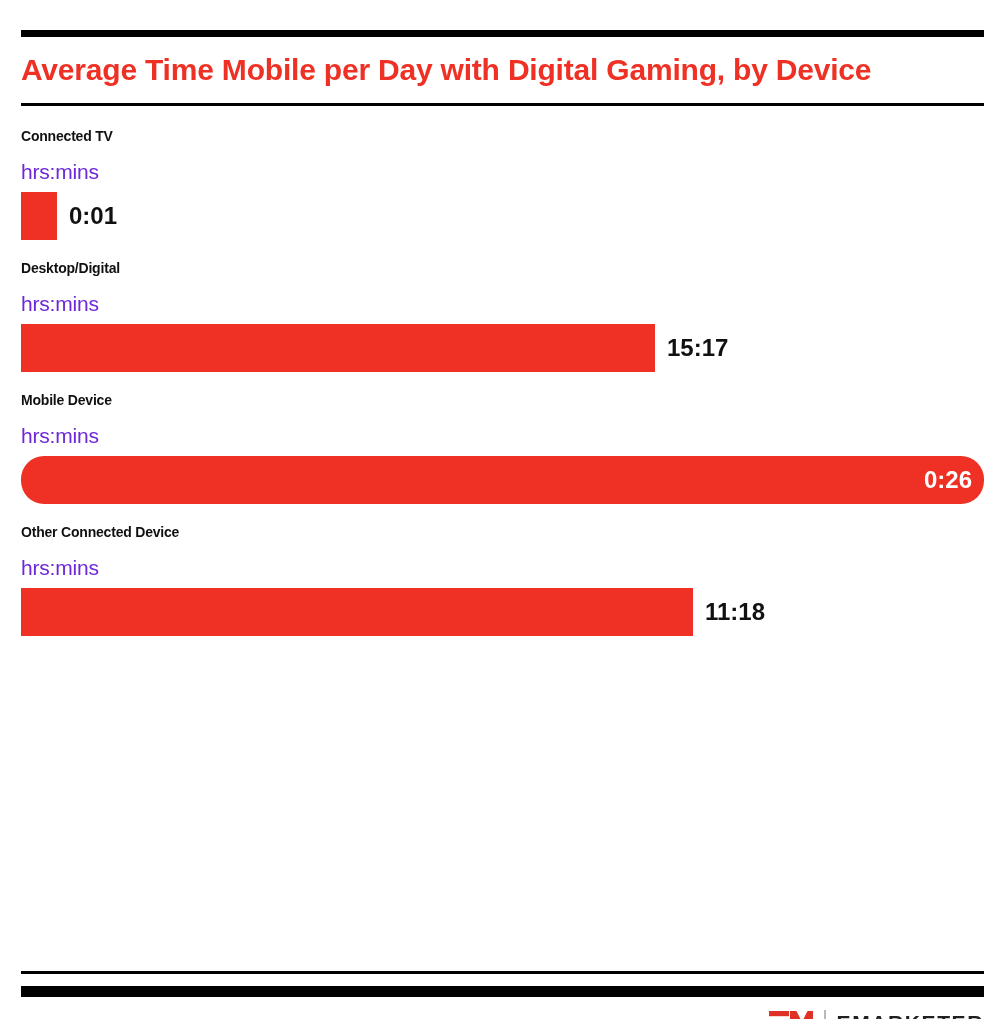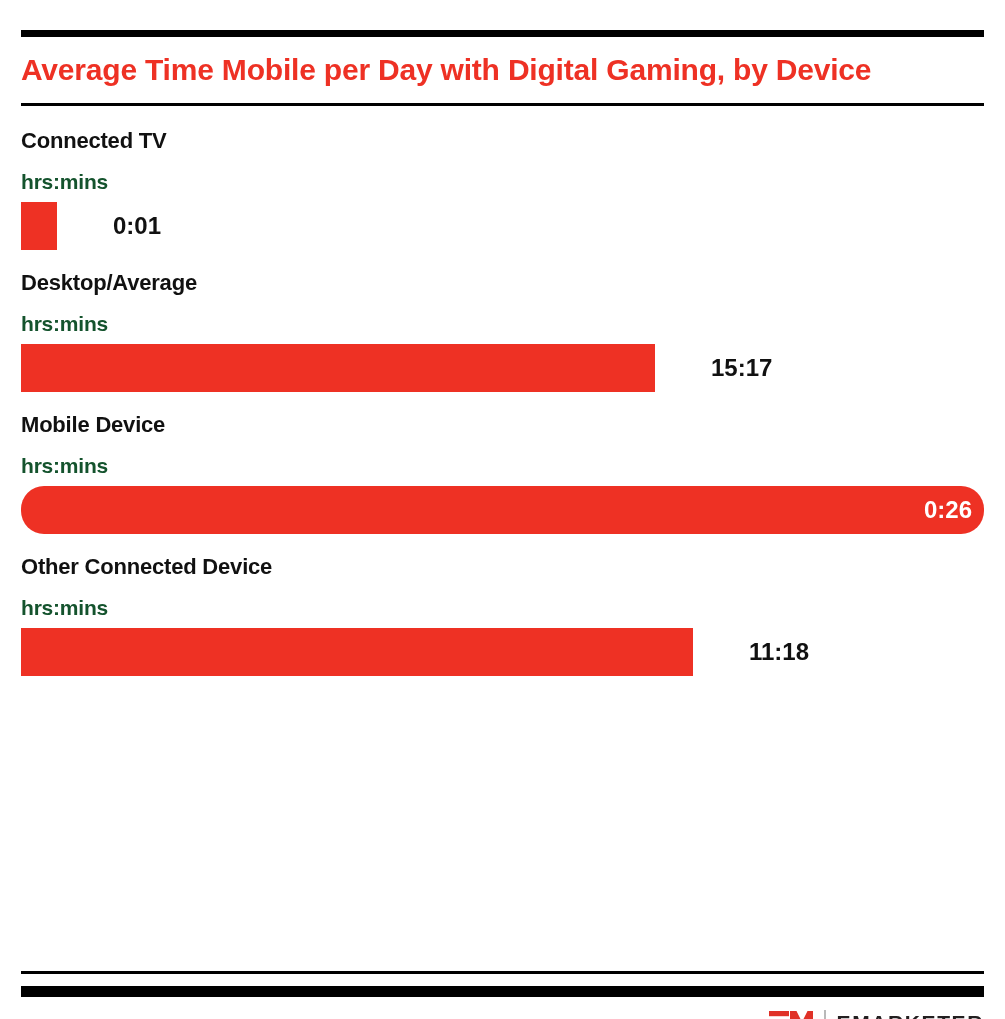--- a/index.html
+++ b/index.html
@@ -64,38 +64,37 @@
   }
 
   
   .chart-body {
     margin-top: 22px;
   }
   .bar-group {
     margin-bottom: 20px;
   }
   .group-label {
-    font-size: 22px;
+    font-size: 14px;
     font-weight: bold;
     color: #111111;
     letter-spacing: -0.2px;
     margin-bottom: 16px;
   }
   .unit-label {
     font-size: 21px;
-    font-weight: bold;
-    color: #14532d;
+    font-weight: normal;
+    color: #6d28d9;
     letter-spacing: -0.2px;
     margin-bottom: 8px;
   }
   .bar-row {
     display: flex;
     align-items: center;
     height: 48px;
-    gap: 44px;
   }
   .bar {
     background: #EE3124;
     height: 48px;
     display: flex;
     align-items: center;
     justify-content: flex-end;
     box-sizing: border-box;
     flex: 0 0 auto;
   }
@@ -170,21 +169,21 @@
     <div class="bar-group">
       <div class="group-label">Connected TV</div>
       <div class="unit-label">hrs:mins</div>
       <div class="bar-row">
         <div class="bar" style="width:36px;"></div>
         <div class="bar-value-outside">0:01</div>
       </div>
     </div>
 
     <div class="bar-group">
-      <div class="group-label">Desktop/Average</div>
+      <div class="group-label">Desktop/Digital</div>
       <div class="unit-label">hrs:mins</div>
       <div class="bar-row">
         <div class="bar" style="width:634px;"></div>
         <div class="bar-value-outside">15:17</div>
       </div>
     </div>
 
     <div class="bar-group">
       <div class="group-label">Mobile Device</div>
       <div class="unit-label">hrs:mins</div>

